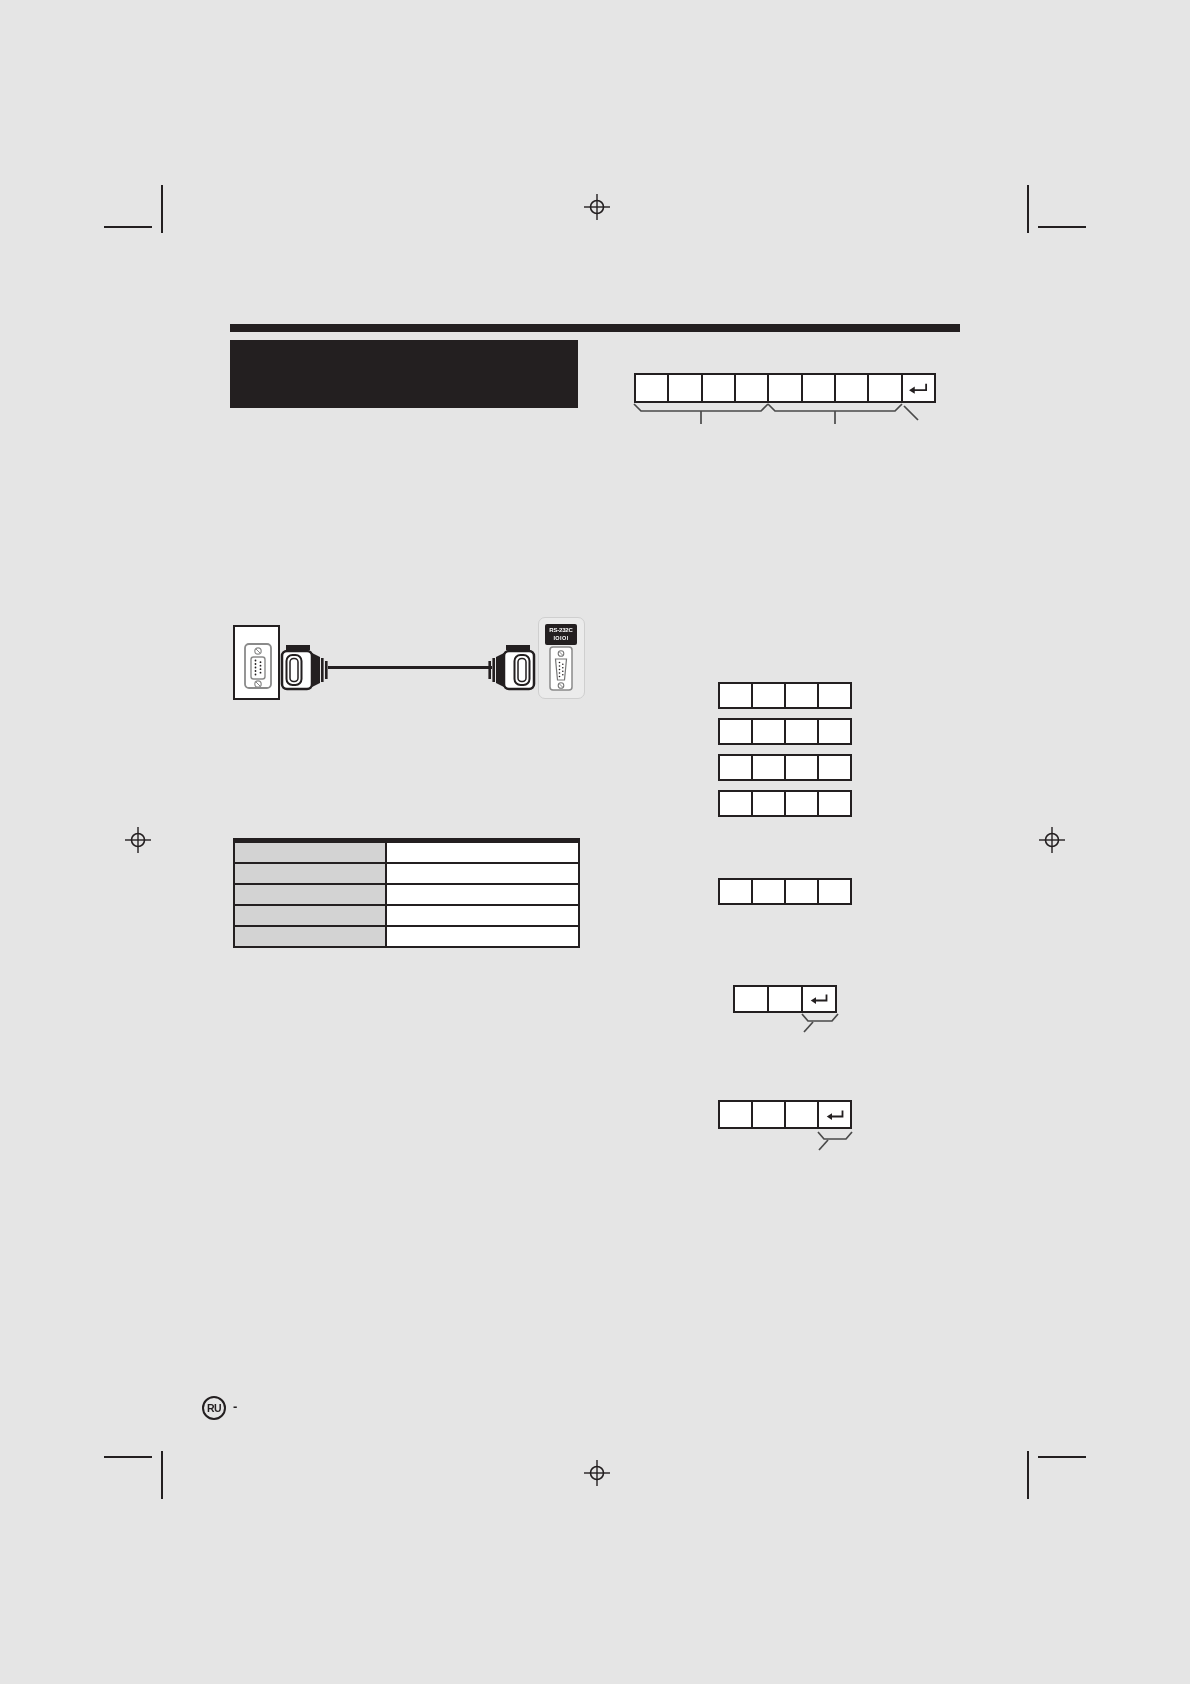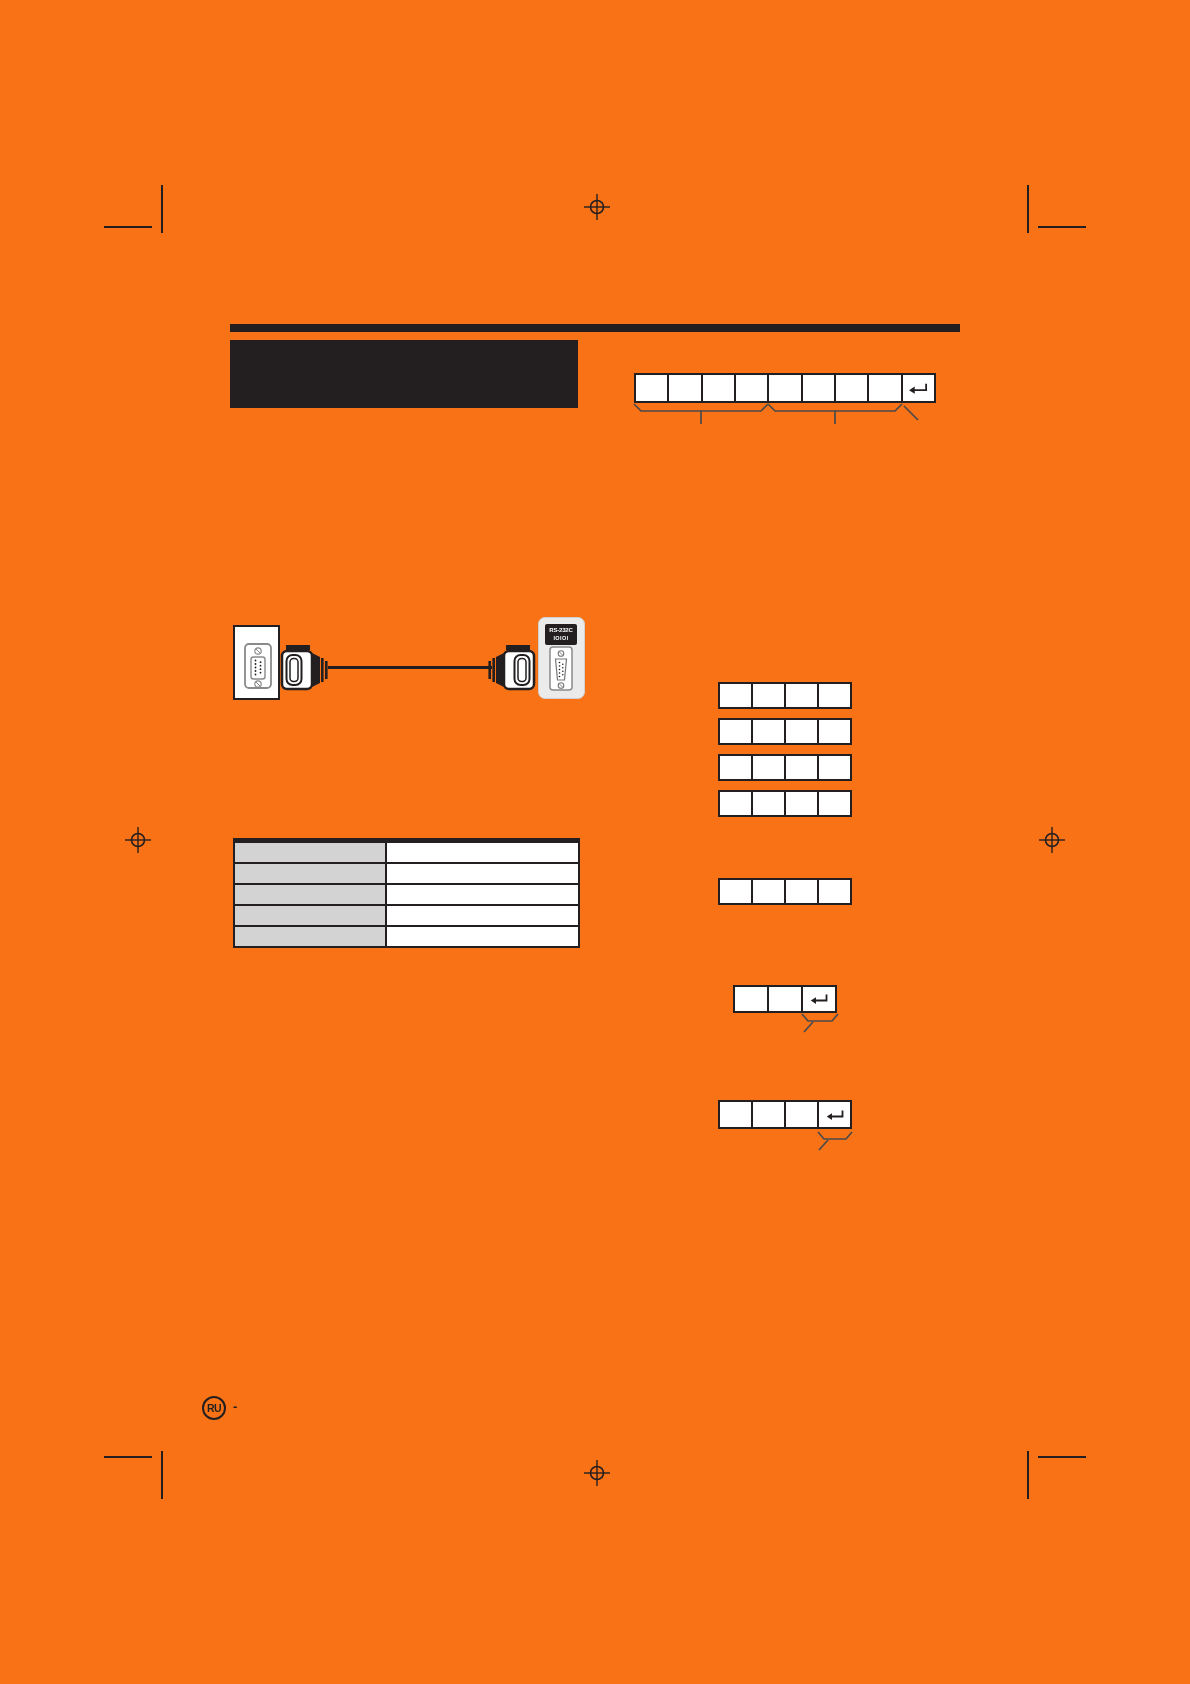--- a/index.html
+++ b/index.html
@@ -1,17 +1,17 @@
 <!DOCTYPE html>
 <html style="--ink: #231f20;"><head>
 <meta charset="utf-8">
 <style>
   :root{ --ink:#231f20; --gray-line:#8a8a8a; }
   html,body{margin:0;padding:0;background:#fff;}
-  .page{position:relative;width:1190px;height:1684px;background:#f97316;overflow:hidden;
+  .page{position:relative;width:1190px;height:1684px;background:#e5e5e5;overflow:hidden;
         font-family:"Liberation Sans", sans-serif;color:var(--ink);}
   .abs{position:absolute;box-sizing:border-box;}
   
   .mark{position:absolute;background:var(--ink);}
   
   .rule-bar{background:var(--ink);}
   .title-box{background:var(--ink);}
   
   .grid{position:absolute;display:flex;border:2px solid var(--ink);background:#fff;box-sizing:border-box;}
   .cell{flex:1;border-right:2px solid var(--ink);}

